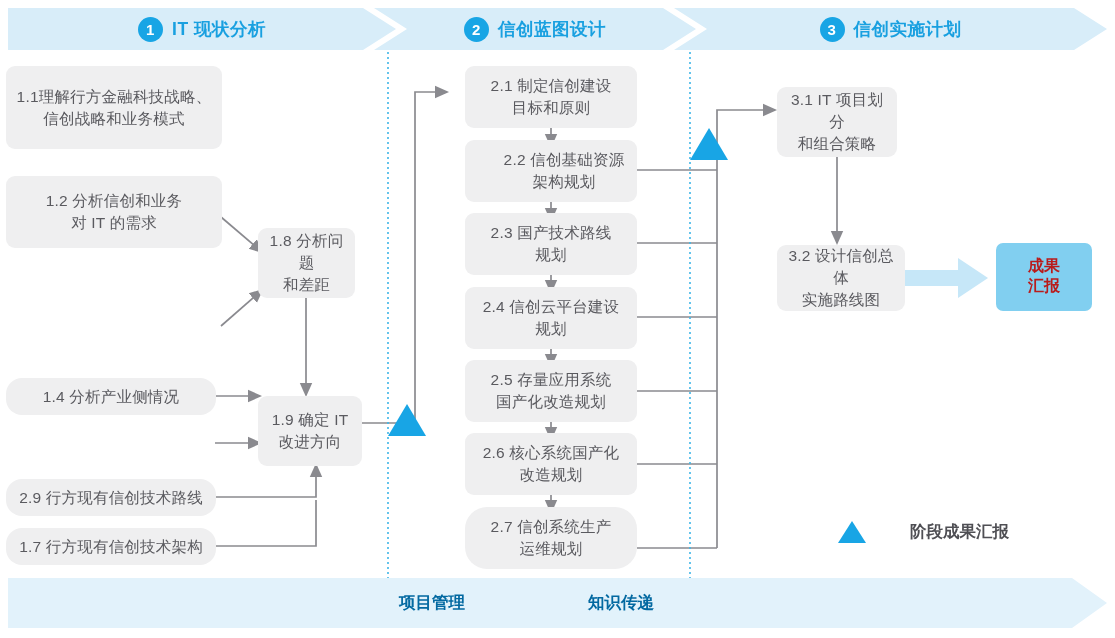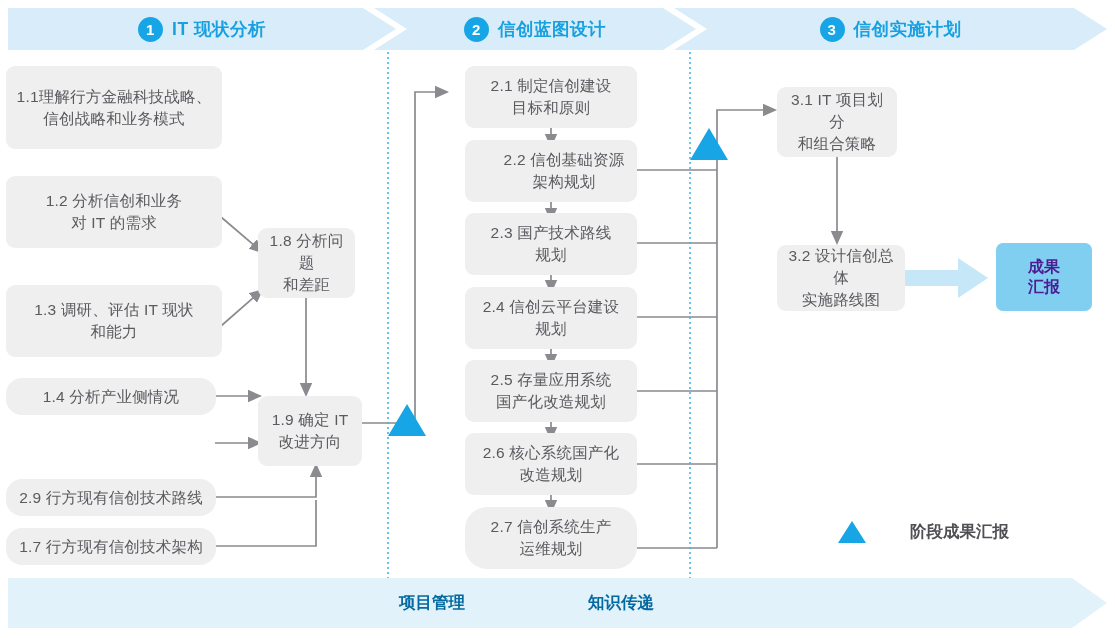--- a/index.html
+++ b/index.html
@@ -77,28 +77,29 @@
     font-weight: bold;
     display: flex;
     align-items: center;
     justify-content: center;
     line-height: 1;
   }
   .outcome-box {
     position: absolute;
     background: #81cff0;
     border-radius: 7px;
-    color: #4c1d95;
+    color: #b91c1c;
     font-weight: bold;
     font-size: 16px;
     line-height: 1.25;
     display: flex;
     align-items: center;
     justify-content: center;
     text-align: center;
+    font-family: Liberation Mono, monospace;
   }
   .legend {
     position: absolute;
     display: flex;
     align-items: center;
     gap: 10px;
     color: #4f4f54;
     font-weight: bold;
     font-size: 16.5px;
   }
@@ -210,21 +211,20 @@
   <div class="phase-band" style="left:674px; width:433px;">
     <div class="chev-bg" style="clip-path: polygon(0 0, 400px 0, 433px 50%, 400px 100%, 0 100%, 33px 50%);"></div>
     <div class="band-inner">
       <span class="num-badge">3</span>
       <span>信创实施计划</span>
     </div>
   </div>
 
   <div class="node" style="left:6px; top:66px; width:216px; height:83px;">1.1理解行方金融科技战略、<br>信创战略和业务模式</div>
   <div class="node" style="left:6px; top:176px; width:216px; height:72px;">1.2 分析信创和业务<br>对 IT 的需求</div>
-  <div class="node" style="left:6px; top:285px; width:216px; height:72px;">1.3 调研、评估 IT 现状<br>和能力</div>
   <div class="node pill" style="left:6px; top:378px; width:210px; height:37px;">1.4 分析产业侧情况</div>
   <div class="node pill" style="left:6px; top:479px; width:210px; height:37px;">2.9 行方现有信创技术路线</div>
   <div class="node pill" style="left:6px; top:528px; width:210px; height:37px;">1.7 行方现有信创技术架构</div>
   <div class="node" style="left:258px; top:228px; width:97px; height:70px;">1.8 分析问题<br>和差距</div>
   <div class="node" style="left:258px; top:396px; width:104px; height:70px;">1.9 确定 IT<br>改进方向</div>
 
   <div class="node" style="left:465px; top:66px; width:172px; height:62px;">2.1 制定信创建设<br>目标和原则</div>
   <div class="node" style="left:465px; top:140px; width:172px; height:62px;padding-left:33px;">2.2 信创基础资源<br>架构规划</div>
   <div class="node" style="left:465px; top:213px; width:172px; height:62px;">2.3 国产技术路线<br>规划</div>
   <div class="node" style="left:465px; top:287px; width:172px; height:62px;">2.4 信创云平台建设<br>规划</div>

